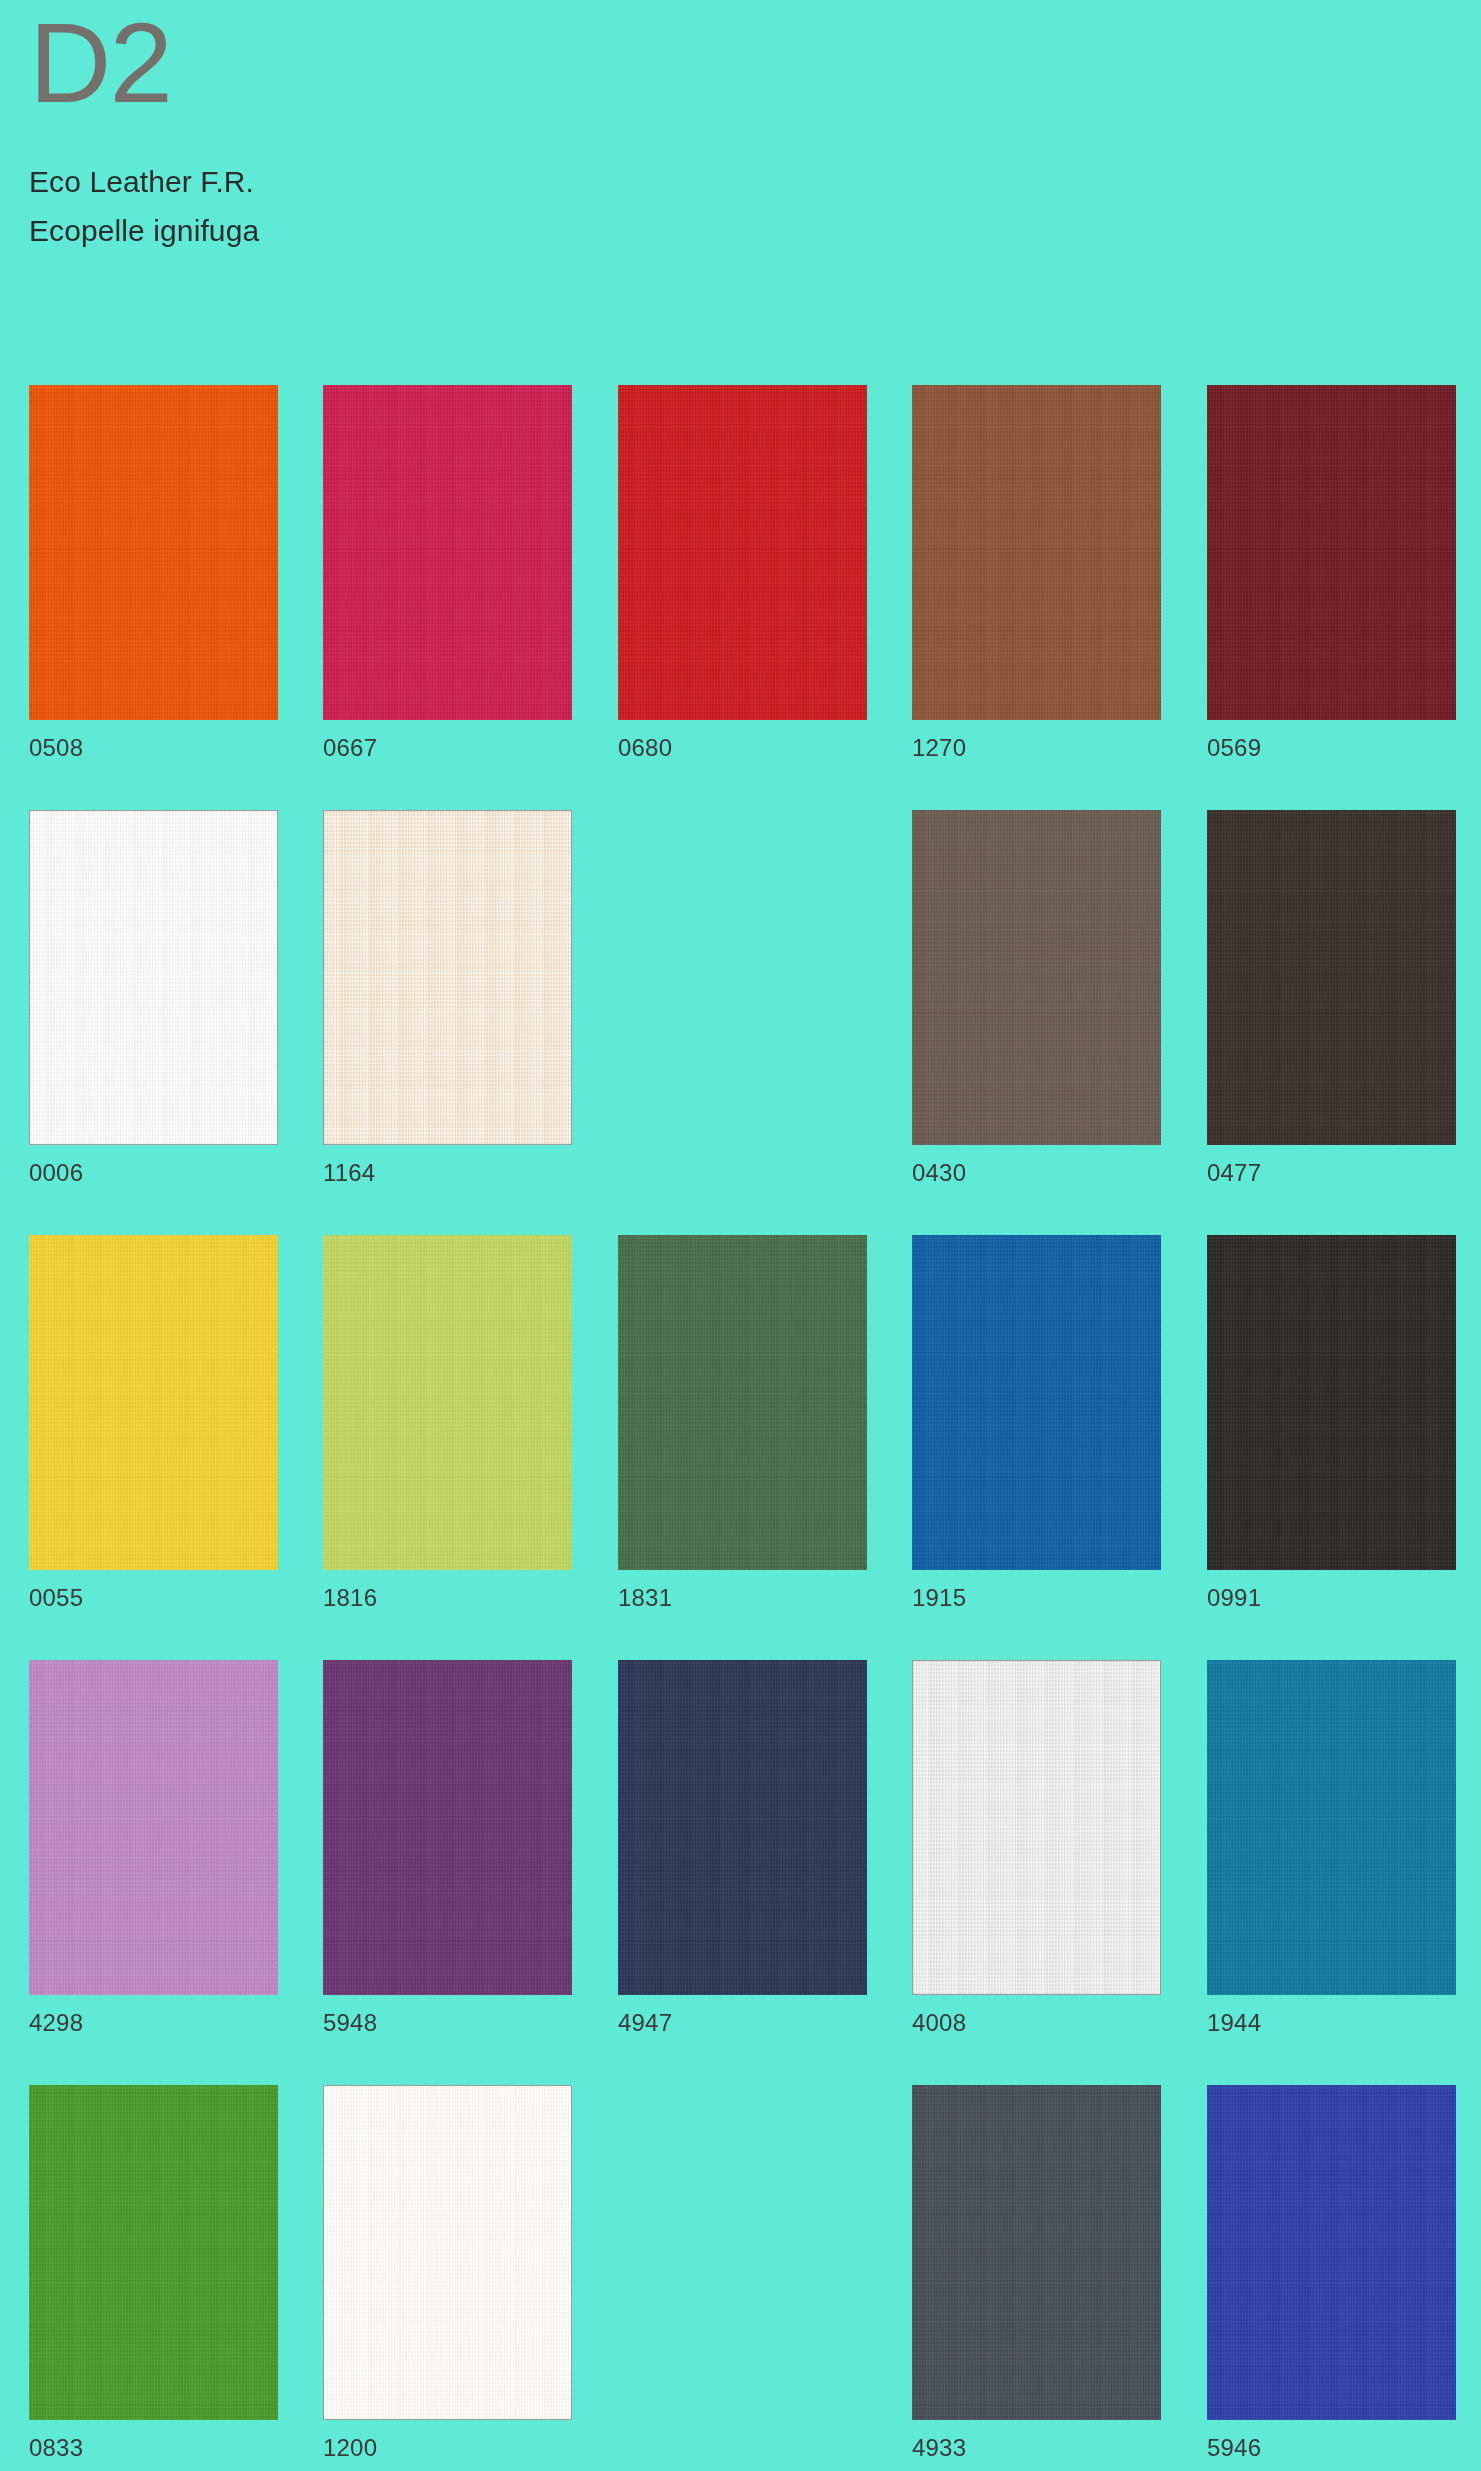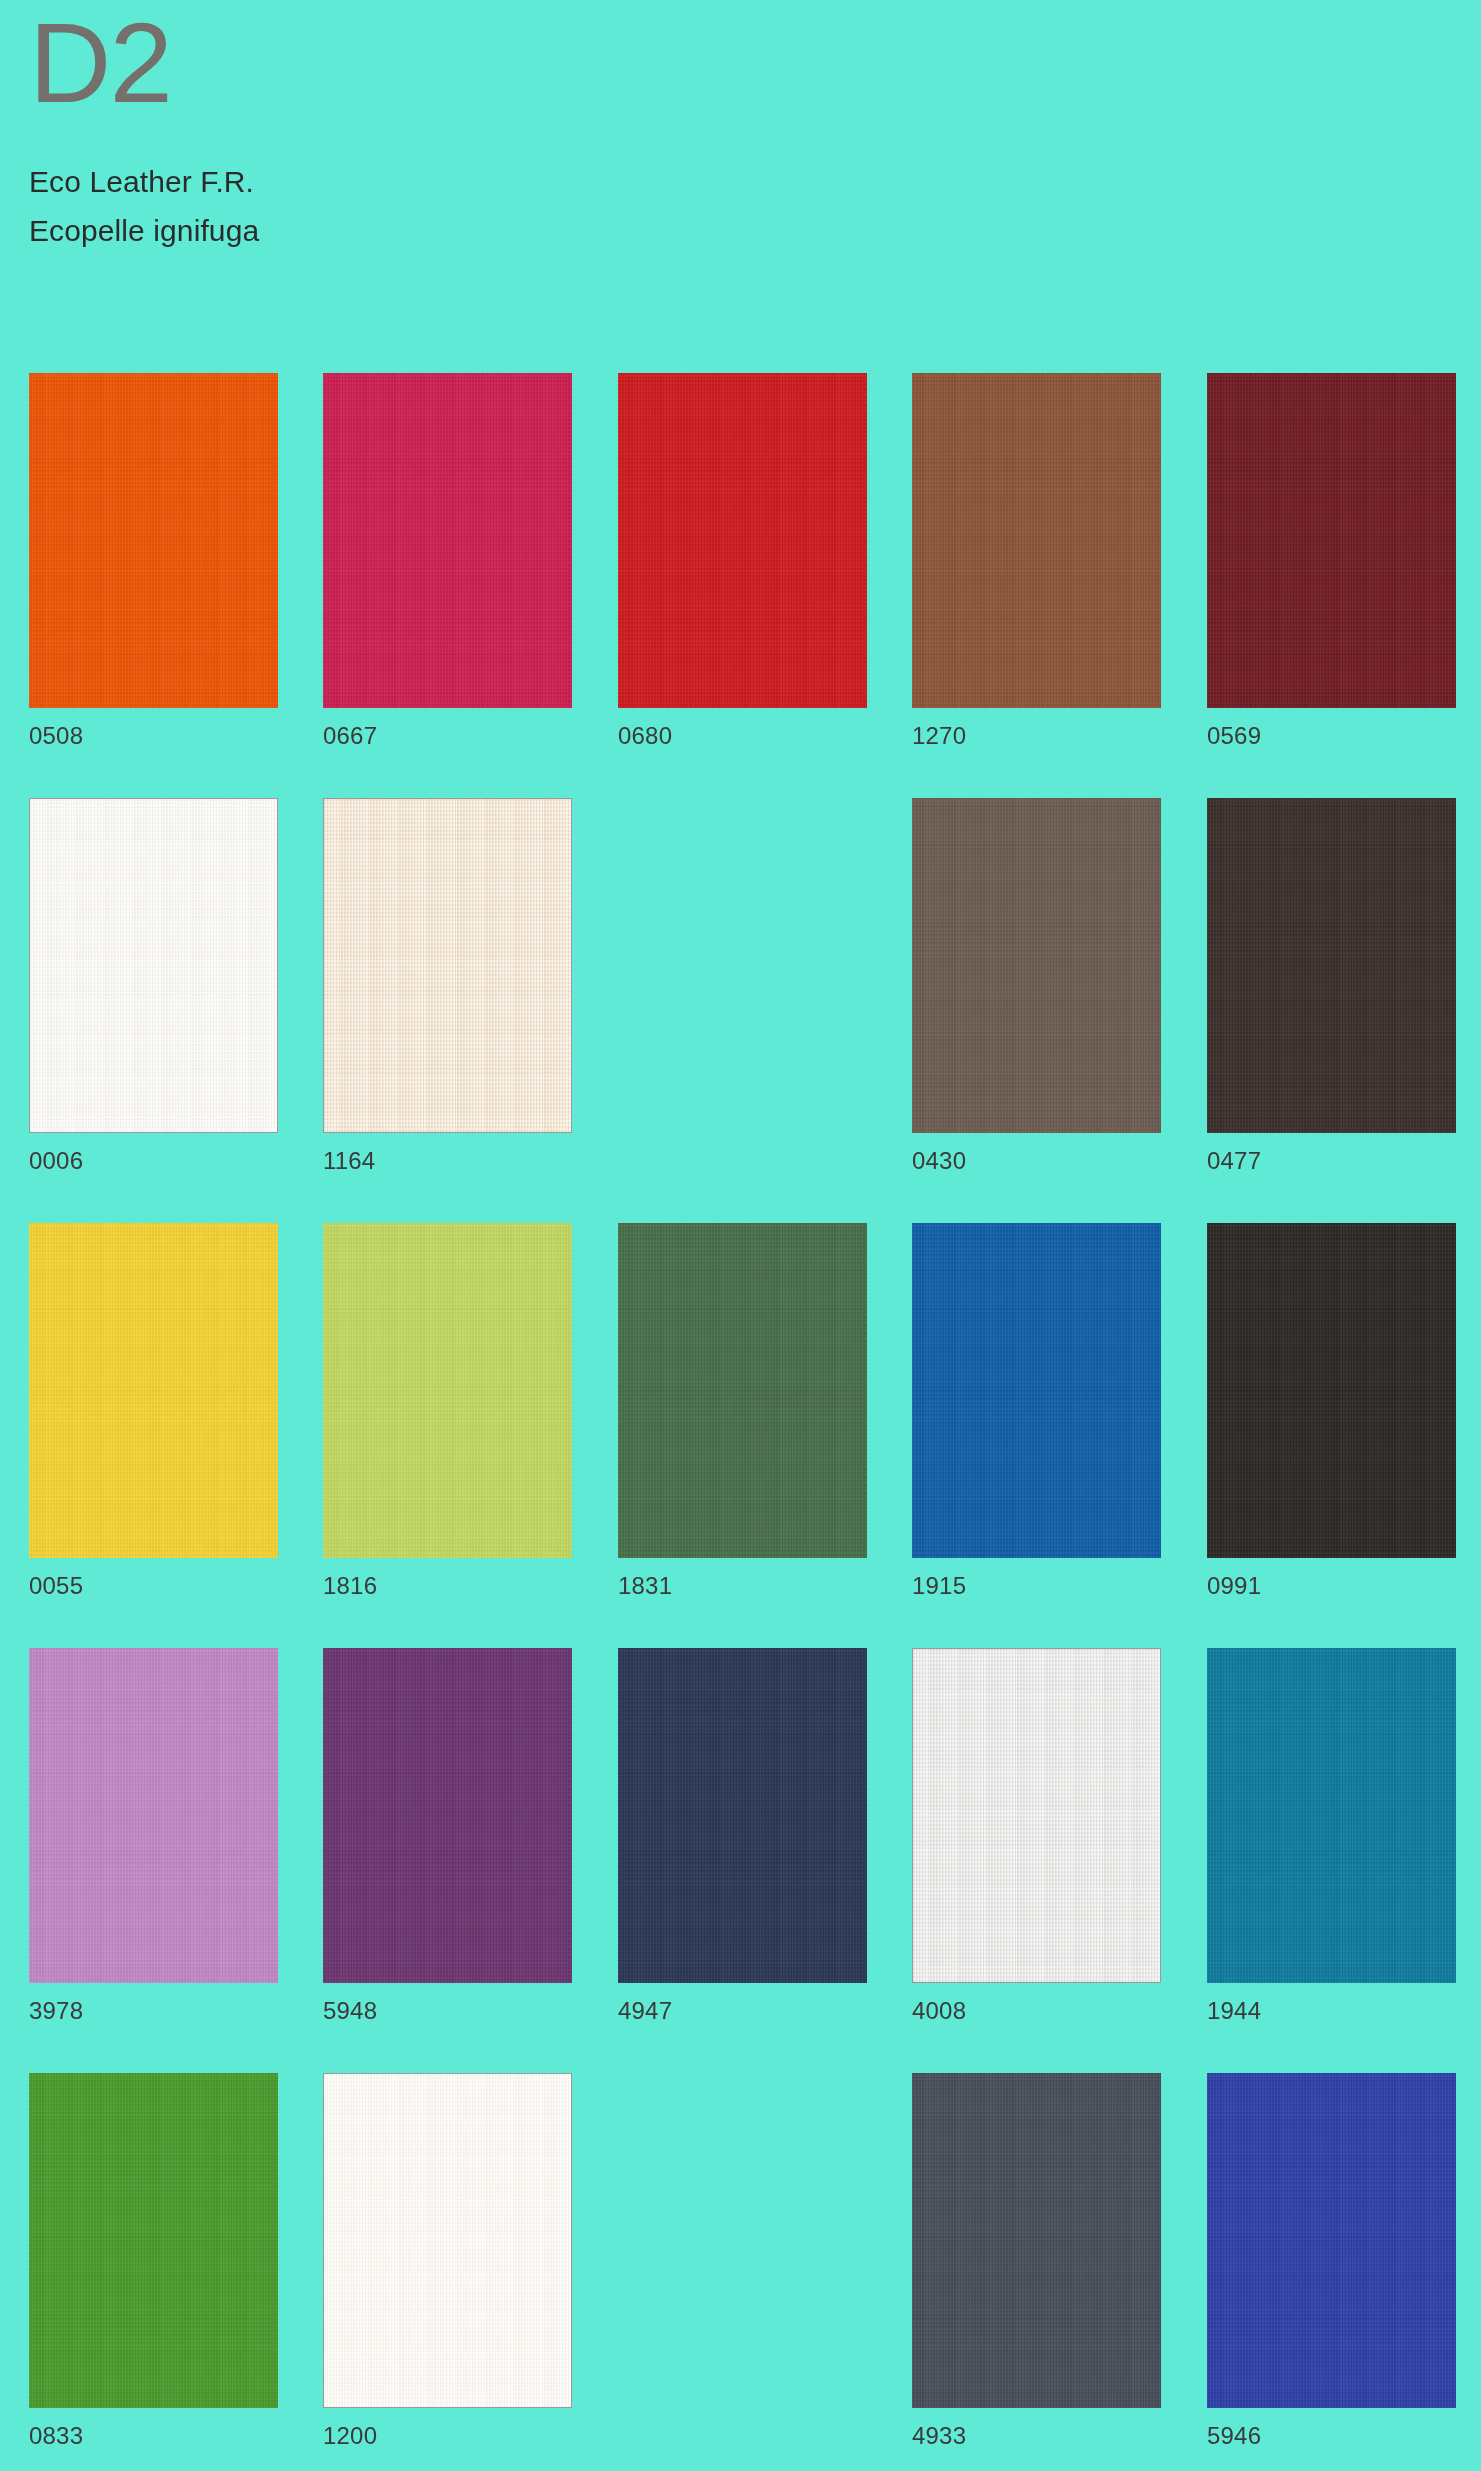--- a/index.html
+++ b/index.html
@@ -59,21 +59,21 @@
     top: 373px;
     width: 1423px;
   }
   .row {
     position: relative;
     height: 425px;
   }
   .cell {
     position: absolute;
     width: 249px;
-    top: 0;
+    top: 12px;
   }
   .cell.c0 { left: 0px; }
   .cell.c1 { left: 294px; }
   .cell.c2 { left: 589px; }
   .cell.c3 { left: 883px; }
   .cell.c4 { left: 1178px; }
 
   .swatch {
     width: 249px;
     height: 335px;
@@ -227,21 +227,21 @@
             <div class="grain"></div>
           </div>
           <div class="code">0991</div>
         </div>
       </div>
       <div class="row">
         <div class="cell c0">
           <div class="swatch" style="background: rgb(193, 137, 198);">
             <div class="grain"></div>
           </div>
-          <div class="code">3978</div>
+          <div class="code">4298</div>
         </div>
         <div class="cell c1">
           <div class="swatch" style="background: rgb(107, 53, 112);">
             <div class="grain"></div>
           </div>
           <div class="code">5948</div>
         </div>
         <div class="cell c2">
           <div class="swatch" style="background: rgb(43, 54, 85);">
             <div class="grain"></div>

